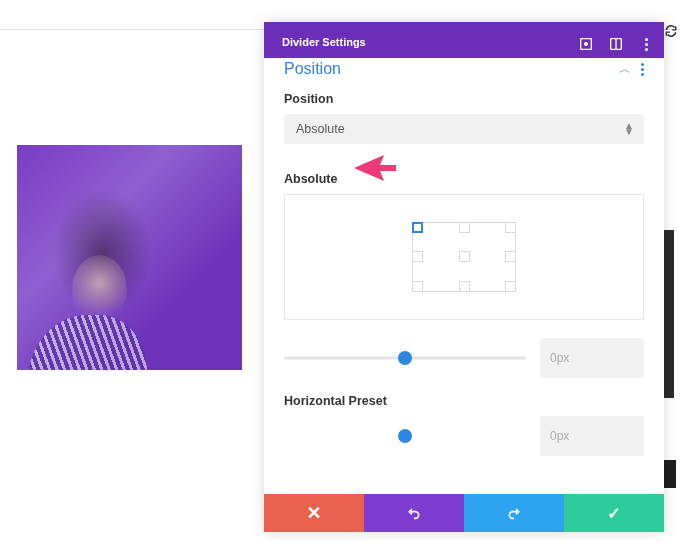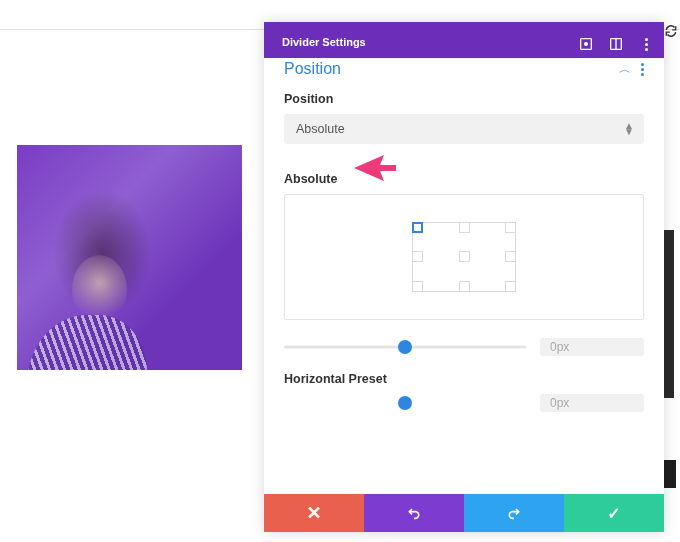--- a/index.html
+++ b/index.html
@@ -91,21 +91,21 @@
   .anchor-cell.tl .anchor-sq, .anchor-cell.tr .anchor-sq,
   .anchor-cell.bl .anchor-sq, .anchor-cell.br .anchor-sq,
   .anchor-cell.ml .anchor-sq, .anchor-cell.mr .anchor-sq,
   .anchor-cell.tc .anchor-sq, .anchor-cell.bc .anchor-sq { margin: -1px; }
   .anchor-cell.tl .anchor-sq { margin-left: -1px; margin-top: -1px; }
 
   .slider-row { display: grid; grid-template-columns: 1fr 104px; gap: 14px; align-items: center; margin-bottom: 16px; }
   .slider { position: relative; height: 16px; }
   .slider .track { position: absolute; left: 0; right: 0; top: 50%; height: 3px; background: #e3e3e3; border-radius: 3px; transform: translateY(-50%); }
   .slider .thumb { position: absolute; top: 50%; transform: translate(-50%,-50%); width: 14px; height: 14px; border-radius: 50%; background: #2e86e0; cursor: pointer; }
-  .valbox { background: #f1f1f2; color: #aaa; font-size: 12px; padding: 7px 10px; border-radius: 3px; height: 18px; display: flex; align-items: center; }
+  .valbox { background: #f1f1f2; color: #aaa; font-size: 12px; padding: 7px 10px; border-radius: 3px; height: 40px; display: flex; align-items: center; }
 
   .arrow-annot {
     position: absolute; left: 354px; top: 153px; width: 42px; height: 30px; pointer-events: none;
   }
 
   .panel-footer { display: flex; height: 38px; }
   .fbtn { flex: 1; display: flex; align-items: center; justify-content: center; color: #fff; cursor: pointer; }
   .fbtn.cancel { background: #e9604f; }
   .fbtn.undo { background: #7e3bd0; }
   .fbtn.redo { background: #2ea3ef; }

